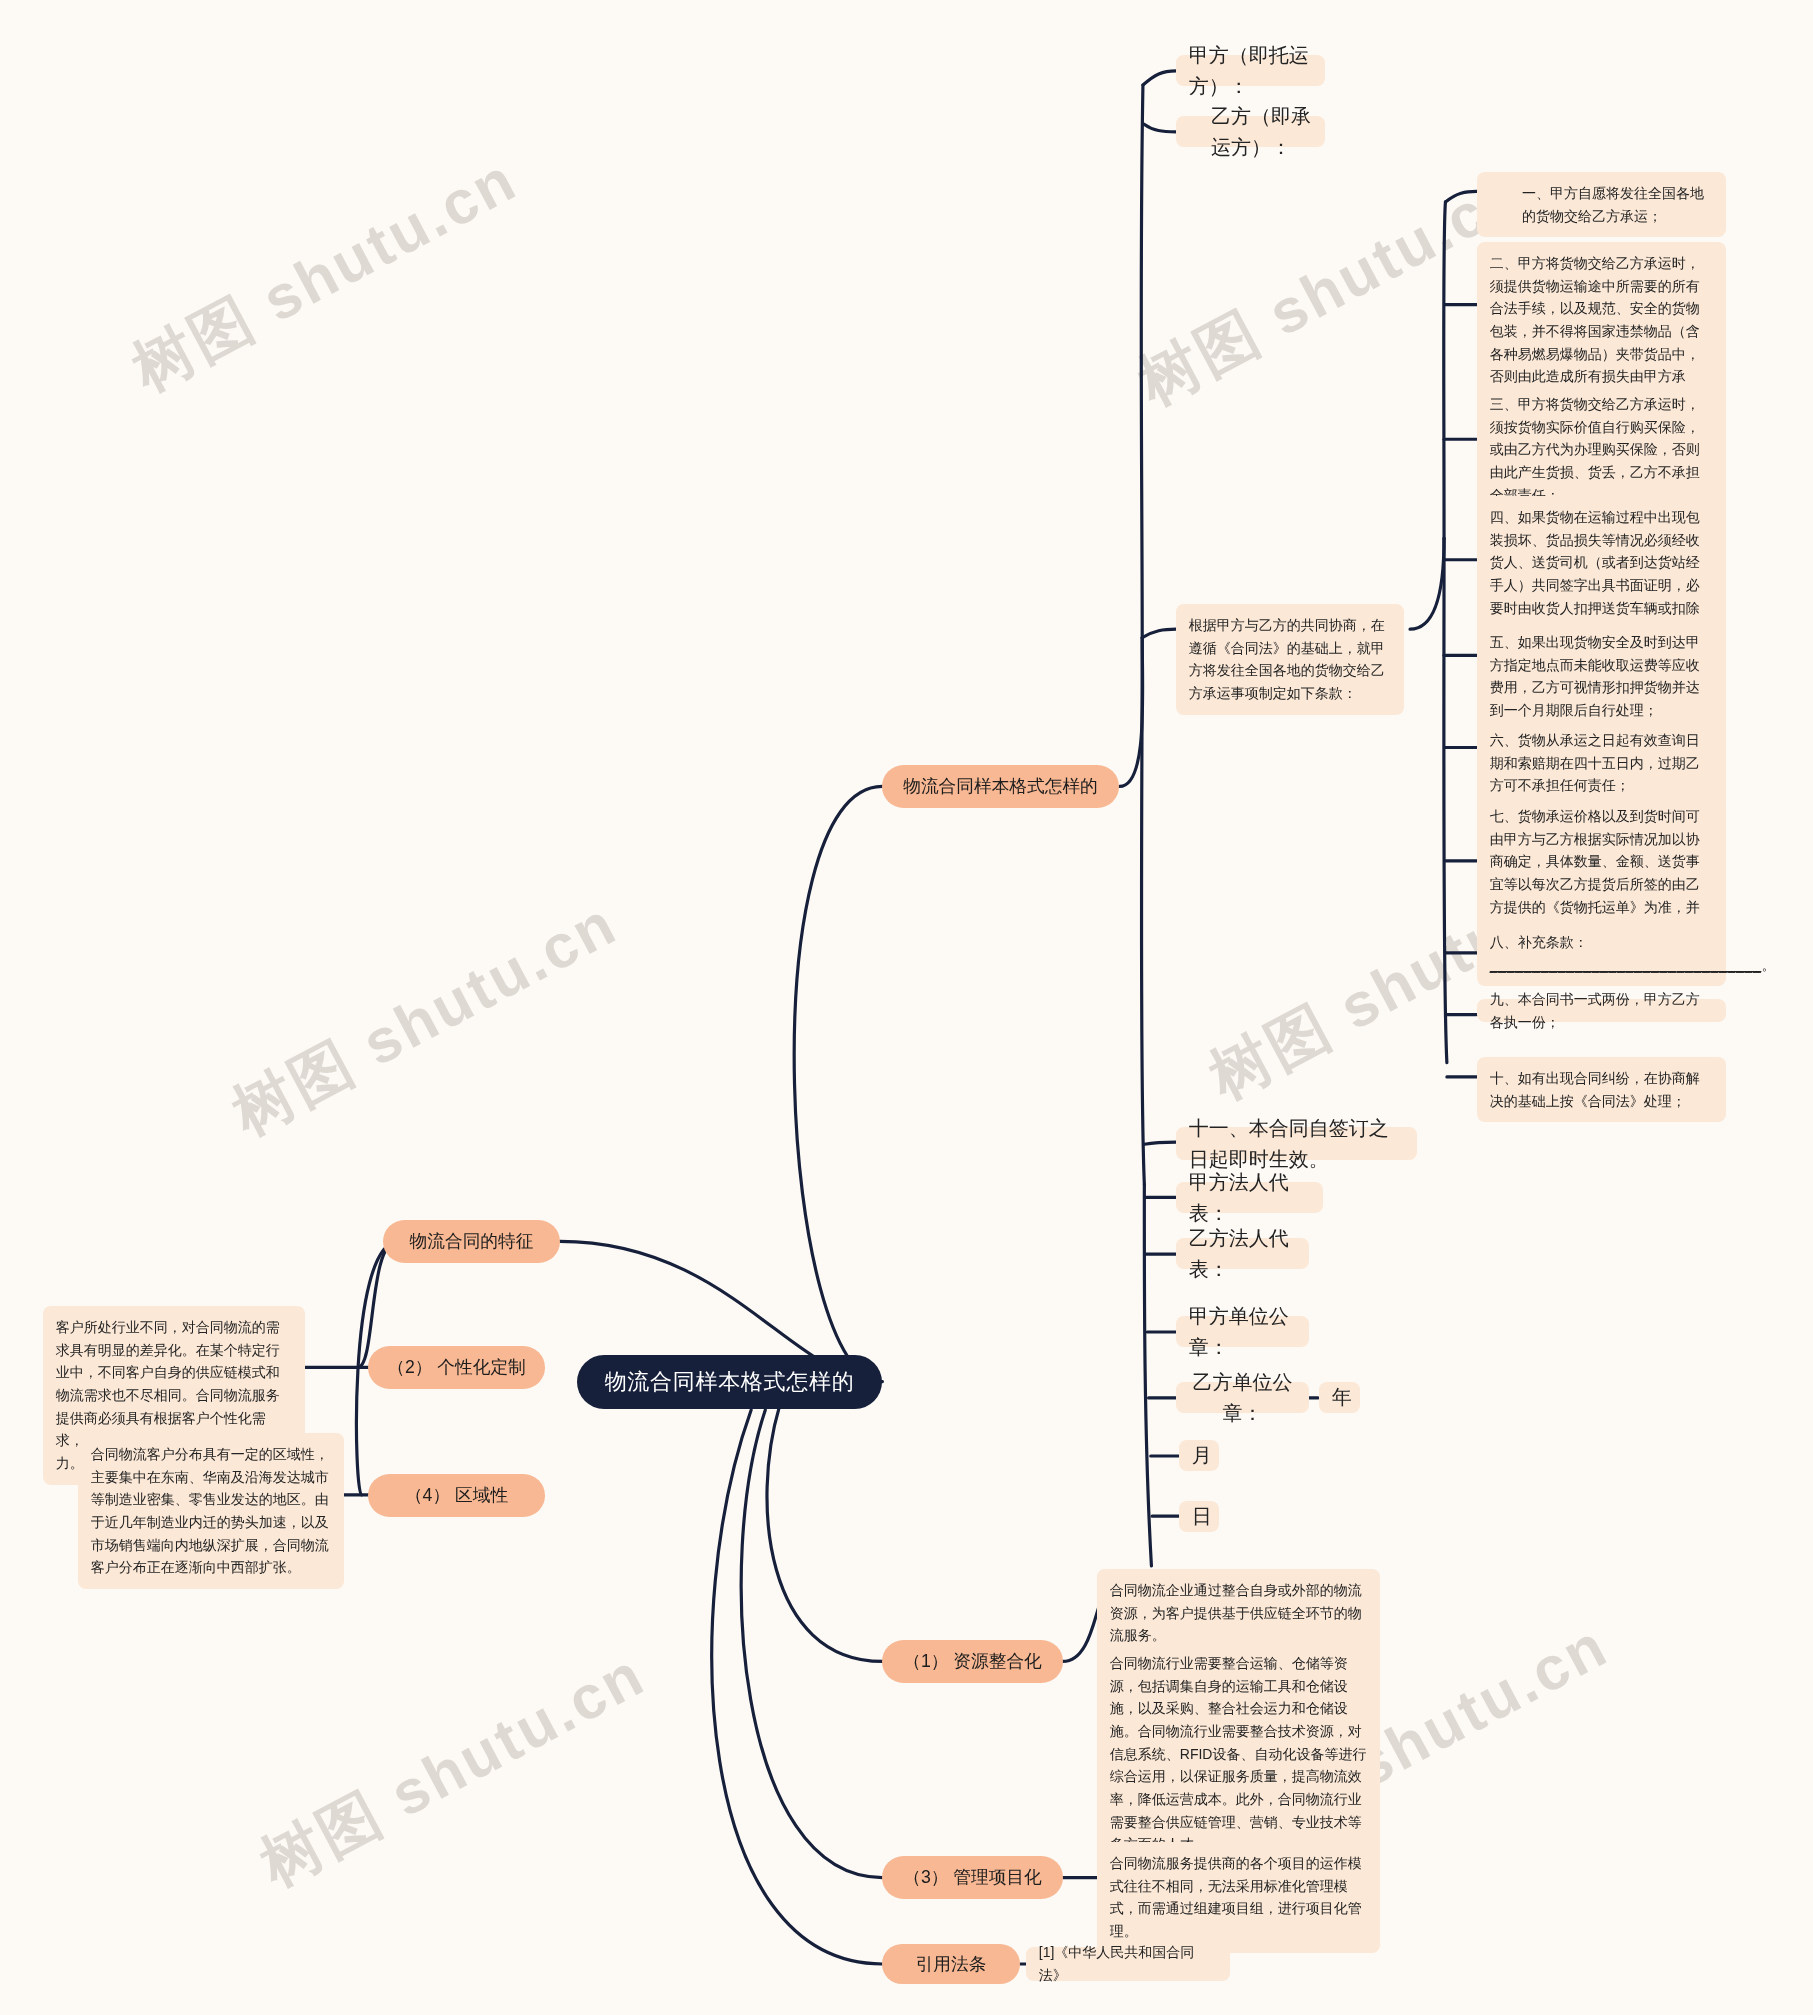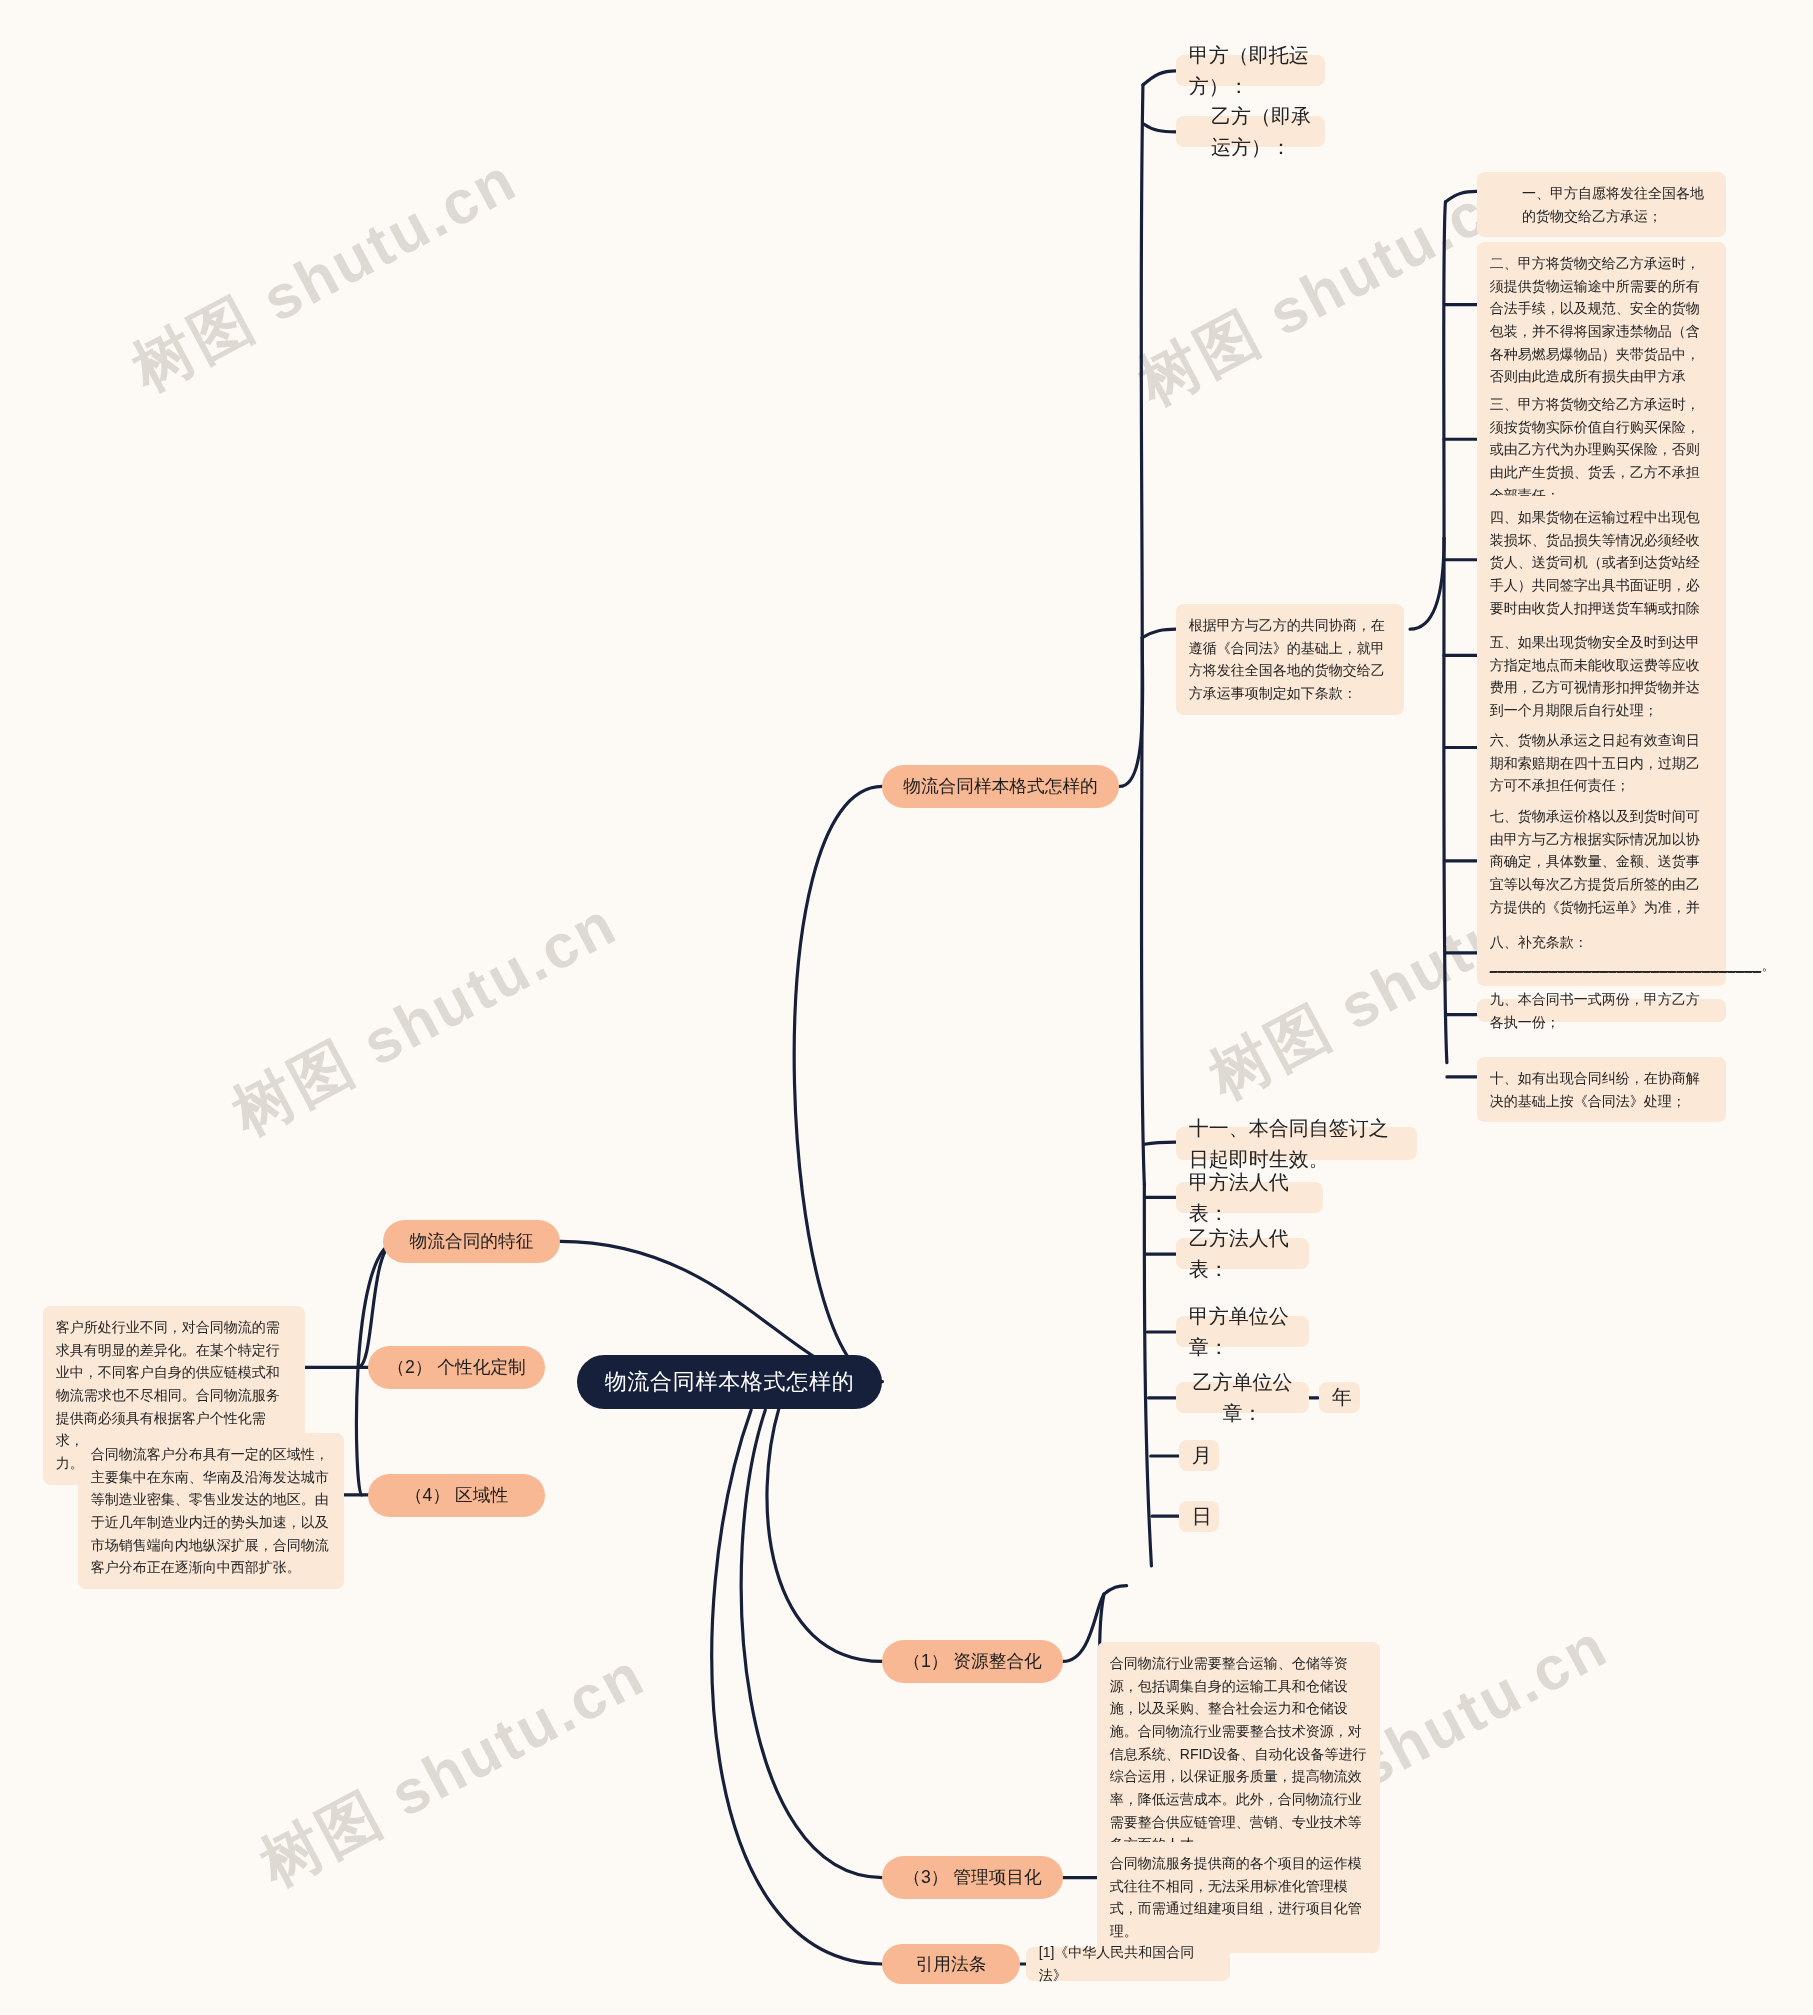--- a/index.html
+++ b/index.html
@@ -282,20 +282,23 @@
   </div>
 
   <div class="node card one" style="left:1477px;top:999px;width:249px;height:23px;">
     <span>九、本合同书一式两份，甲方乙方各执一份；</span>
   </div>
 
   <div class="node card" style="left:1477px;top:1057px;width:249px;">
     <span>十、如有出现合同纠纷，在协商解决的基础上按《合同法》处理；</span>
   </div>
 
+  <div class="node card" style="left:1097px;top:1569px;width:283px;">
+    <span>合同物流企业通过整合自身或外部的物流资源，为客户提供基于供应链全环节的物流服务。</span>
+  </div>
 
   <div class="node card" style="left:1097px;top:1642px;width:283px;">
     <span>合同物流行业需要整合运输、仓储等资源，包括调集自身的运输工具和仓储设施，以及采购、整合社会运力和仓储设施。合同物流行业需要整合技术资源，对信息系统、RFID设备、自动化设备等进行综合运用，以保证服务质量，提高物流效率，降低运营成本。此外，合同物流行业需要整合供应链管理、营销、专业技术等多方面的人才。</span>
   </div>
 
   <div class="node card" style="left:1097px;top:1842px;width:283px;">
     <span>合同物流服务提供商的各个项目的运作模式往往不相同，无法采用标准化管理模式，而需通过组建项目组，进行项目化管理。</span>
   </div>
 
   <div class="node card one" style="left:1026px;top:1947px;width:204px;height:34px;">

